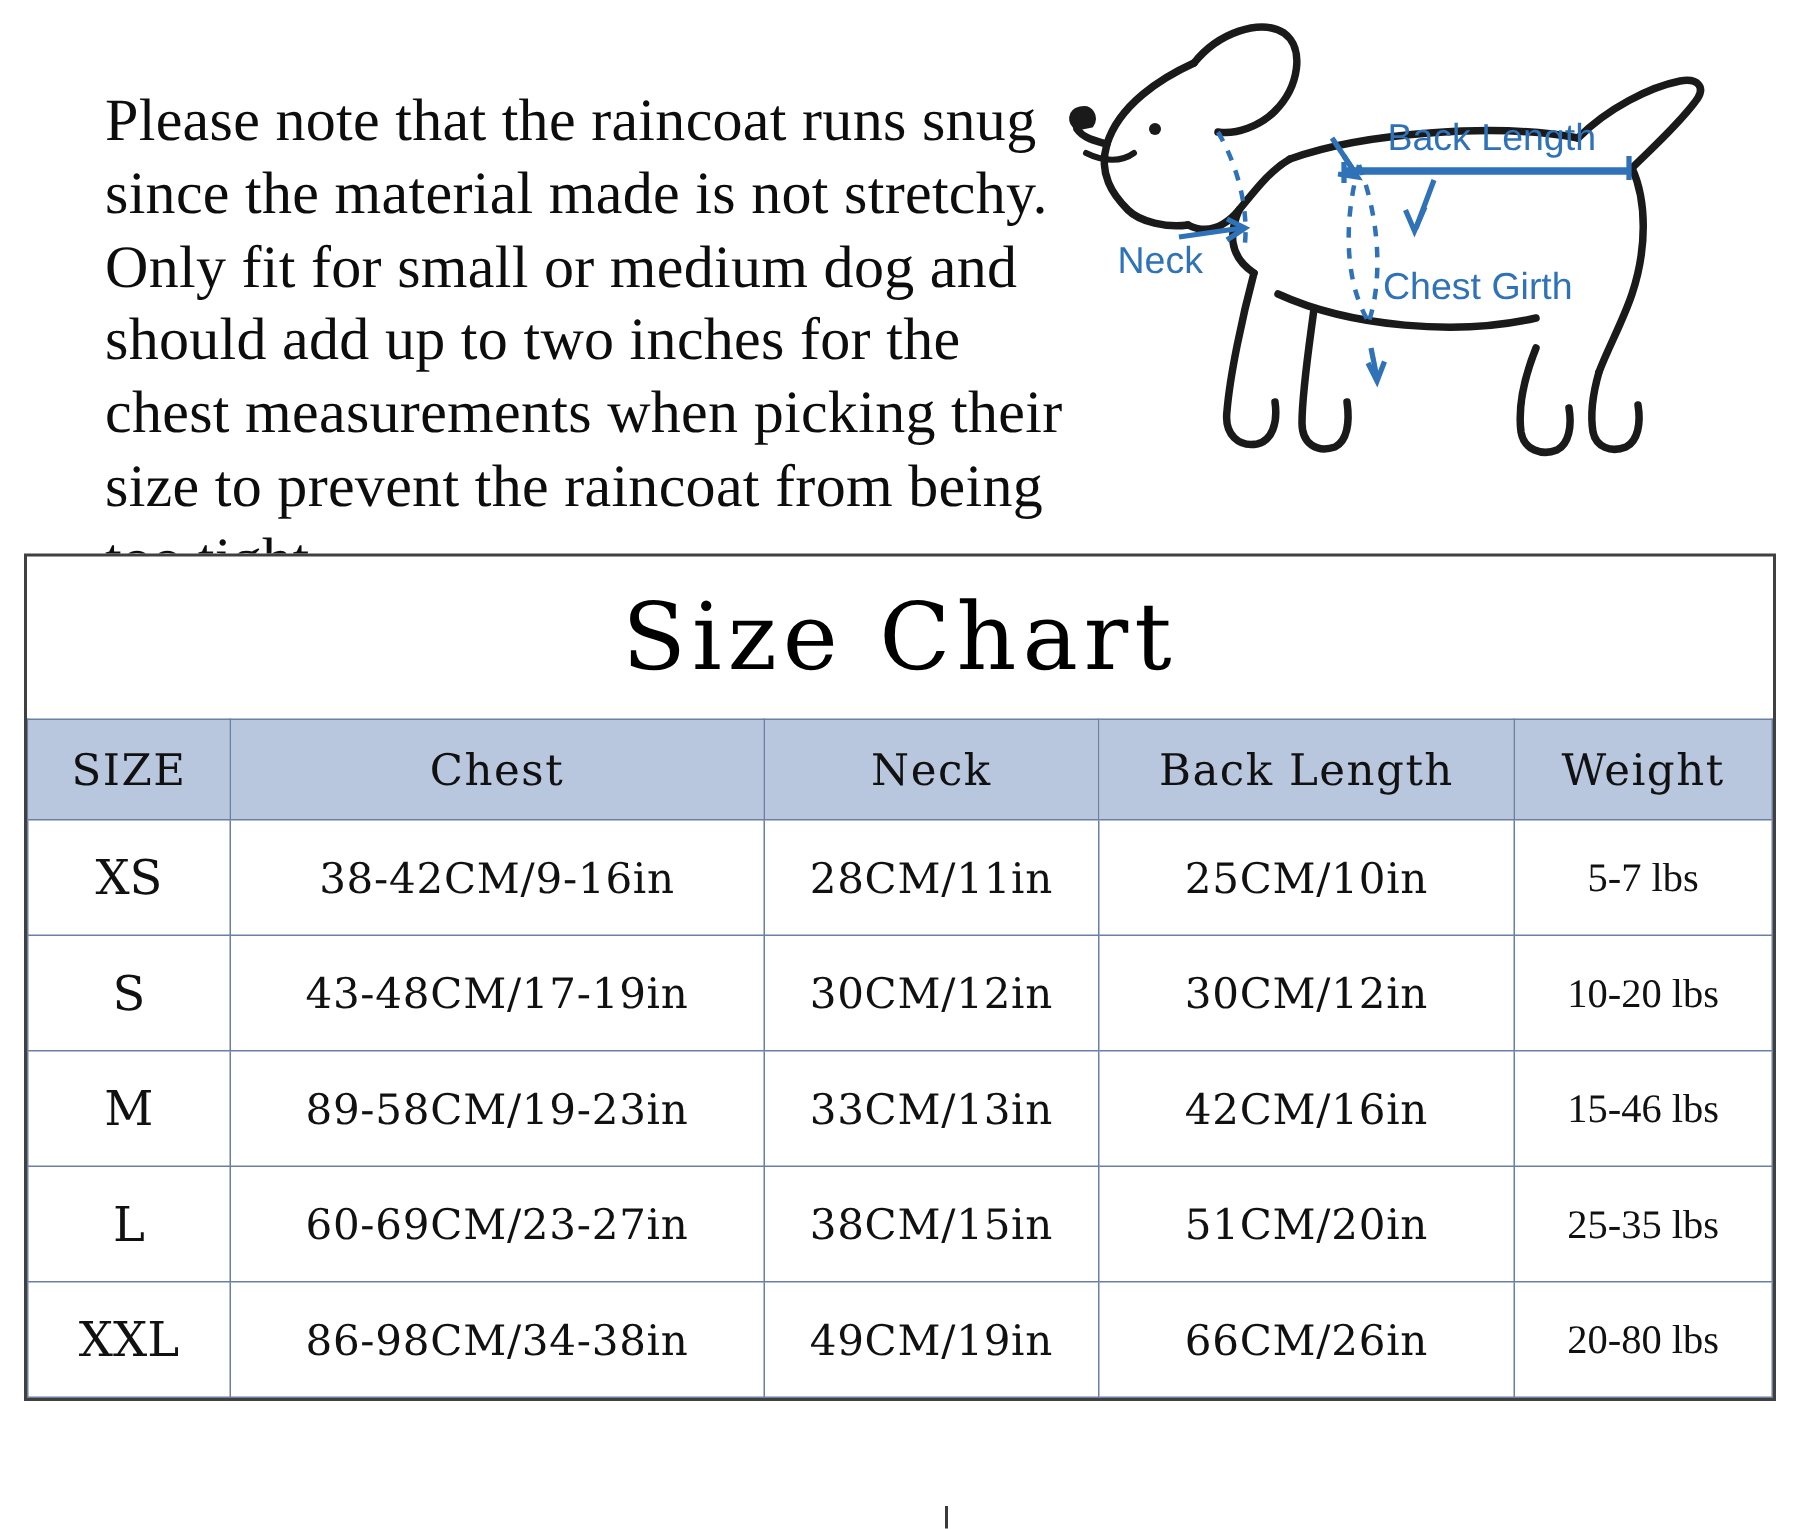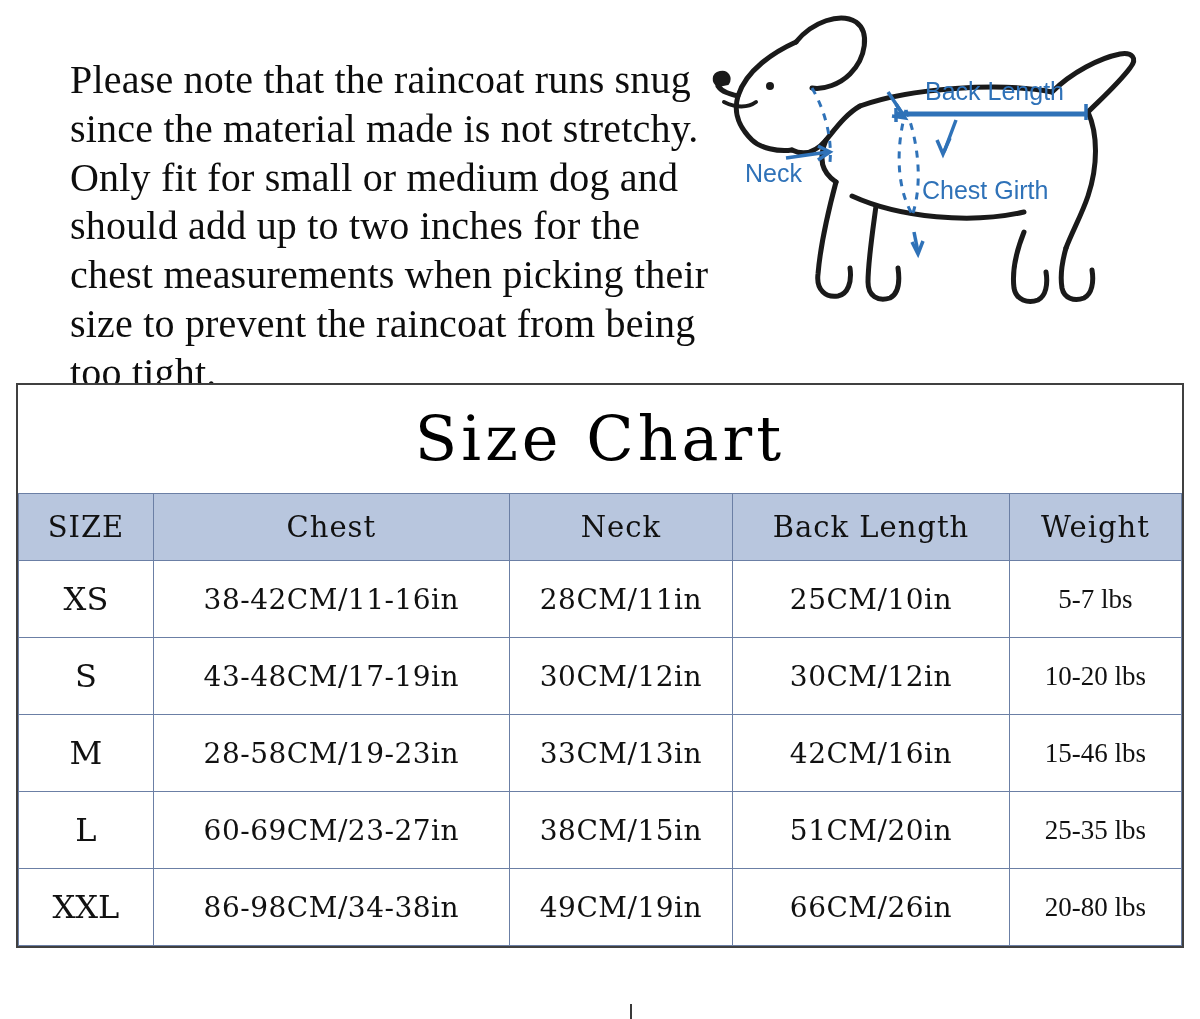--- a/index.html
+++ b/index.html
@@ -43,21 +43,21 @@
     height: 360px;
   }
   .illustration svg {
     display: block;
   }
 
   
   .chart-wrap {
     position: absolute;
     left: 16px;
-    top: 383px;
+    top: 369px;
     width: 1168px;
     border: 2px solid #404040;
     box-sizing: border-box;
     background: #fff;
   }
   .chart-title {
     text-align: center;
     font-family: "DejaVu Serif", serif;
     font-size: 62px;
     line-height: 108px;
@@ -209,35 +209,35 @@
           <th>SIZE</th>
           <th>Chest</th>
           <th>Neck</th>
           <th>Back Length</th>
           <th>Weight</th>
         </tr>
       </thead>
       <tbody>
         <tr>
           <td class="size">XS</td>
-          <td class="measure">38-42CM/11-16in</td>
+          <td class="measure">38-42CM/9-16in</td>
           <td class="measure">28CM/11in</td>
           <td class="measure">25CM/10in</td>
           <td class="weight">5-7 lbs</td>
         </tr>
         <tr>
           <td class="size">S</td>
           <td class="measure">43-48CM/17-19in</td>
           <td class="measure">30CM/12in</td>
           <td class="measure">30CM/12in</td>
           <td class="weight">10-20 lbs</td>
         </tr>
         <tr>
           <td class="size">M</td>
-          <td class="measure">28-58CM/19-23in</td>
+          <td class="measure">89-58CM/19-23in</td>
           <td class="measure">33CM/13in</td>
           <td class="measure">42CM/16in</td>
           <td class="weight">15-46 lbs</td>
         </tr>
         <tr>
           <td class="size">L</td>
           <td class="measure">60-69CM/23-27in</td>
           <td class="measure">38CM/15in</td>
           <td class="measure">51CM/20in</td>
           <td class="weight">25-35 lbs</td>

